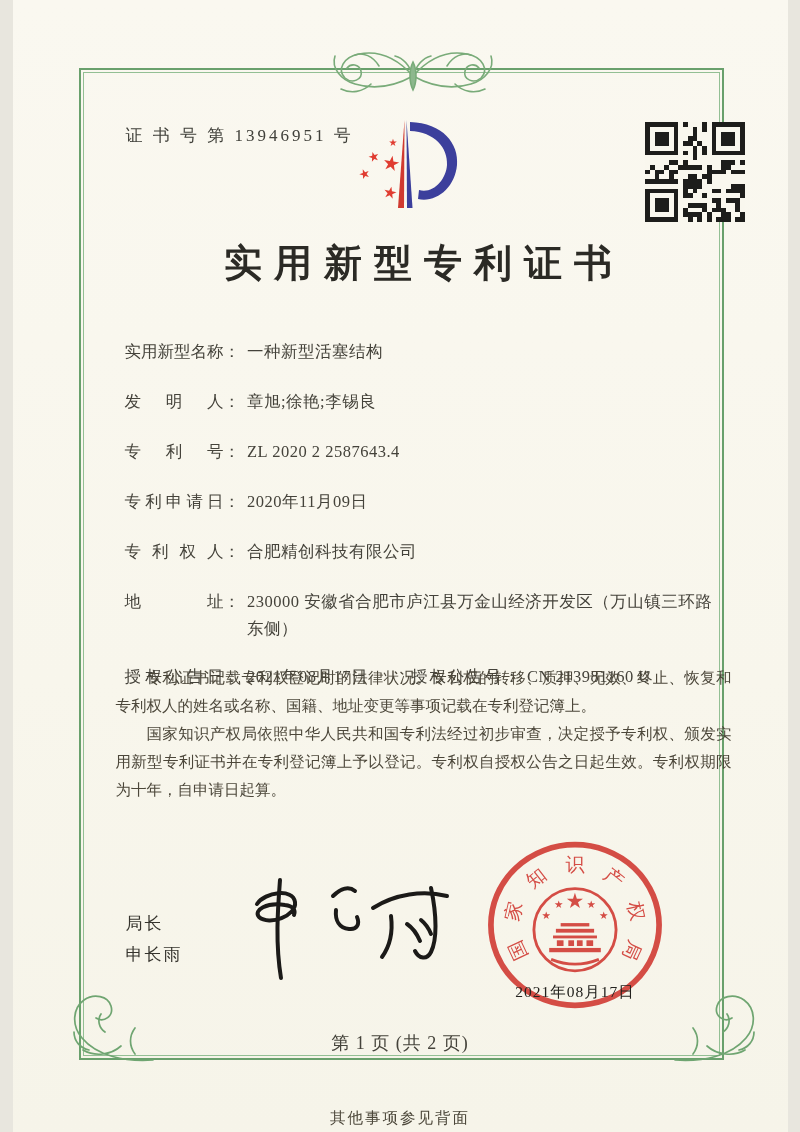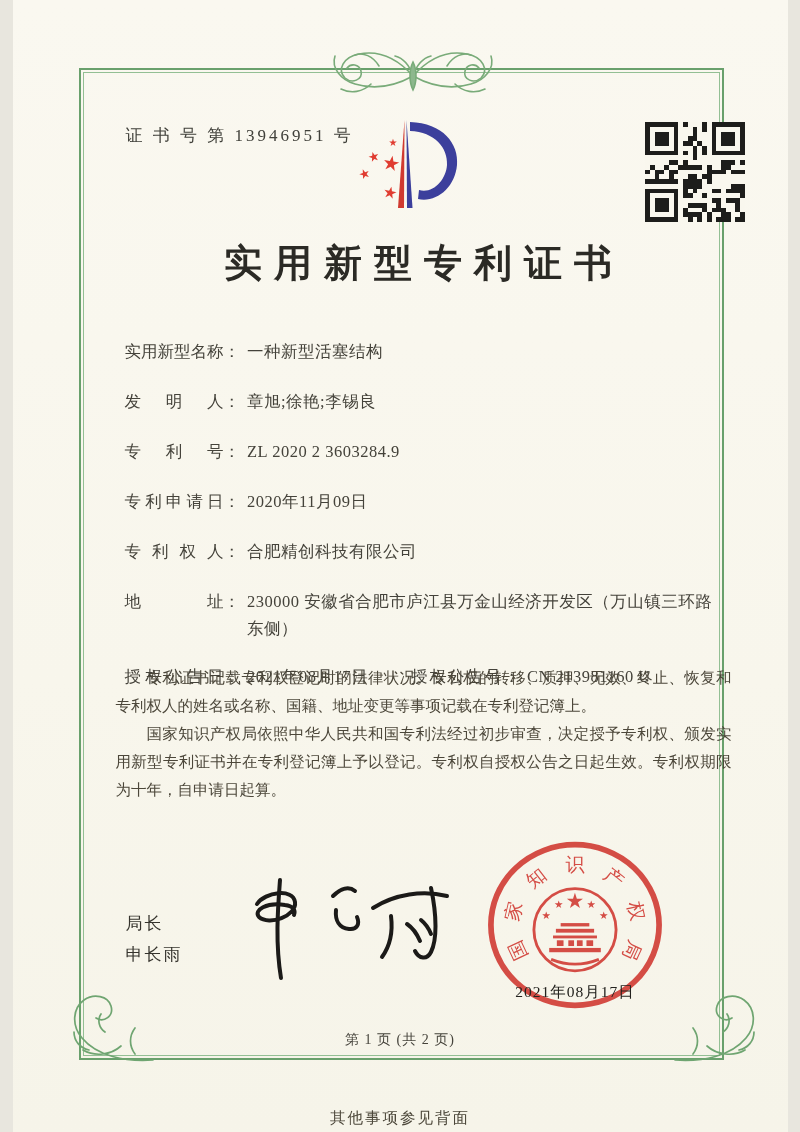--- a/index.html
+++ b/index.html
@@ -48,21 +48,21 @@
 
   .signature-svg { position:absolute; left:222px; top:872px; }
 
   
   .seal-svg { position:absolute; left:471px; top:839px; opacity:.92; }
   .seal-date { position:absolute; left:480px; top:982px; width:165px; text-align:center;
                font-size:15.5px; color:#23221e; letter-spacing:1px; }
 
   
   .page-info { position:absolute; left:0; top:1031px; width:100%; text-align:center;
-               font-size:14px; color:#45433b; letter-spacing:1px; }
+               font-size:18px; color:#45433b; letter-spacing:1px; }
   .back-note { position:absolute; left:0; top:1080px; width:100%; text-align:center;
                font-size:15.5px; color:#4c473a; letter-spacing:2px;margin-top:28px; }
 
   
   .logo-svg { position:absolute; left:330px; top:108px; }
   .qr-svg   { position:absolute; left:632px; top:122px; }
   .orn-top  { position:absolute; left:280px; top:36px; }
   .orn-bl   { position:absolute; left:52px;  top:988px; }
   .orn-br   { position:absolute; left:658px; top:988px; transform:scaleX(-1); }
 </style>
@@ -144,21 +144,21 @@
       <span class="f-value">一种新型活塞结构</span>
     </div>
     <div class="f-row">
       <span class="f-label">发明人</span>
         <span class="f-colon">：</span>
       <span class="f-value">章旭;徐艳;李锡良</span>
     </div>
     <div class="f-row">
       <span class="f-label">专利号</span>
         <span class="f-colon">：</span>
-      <span class="f-value">ZL 2020 2 3603284.9</span>
+      <span class="f-value">ZL 2020 2 2587643.4</span>
     </div>
     <div class="f-row">
       <span class="f-label">专利申请日</span>
         <span class="f-colon">：</span>
       <span class="f-value">2020年11月09日</span>
     </div>
     <div class="f-row">
       <span class="f-label">专利权人</span>
         <span class="f-colon">：</span>
       <span class="f-value">合肥精创科技有限公司</span>

